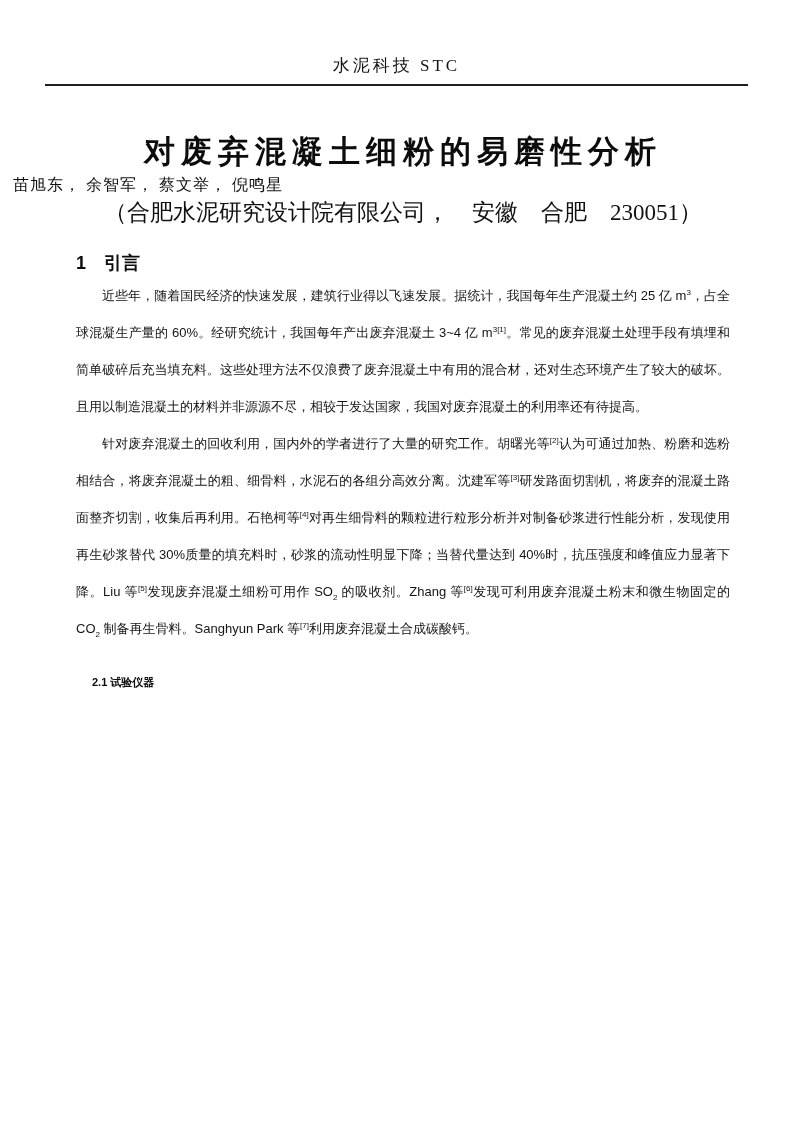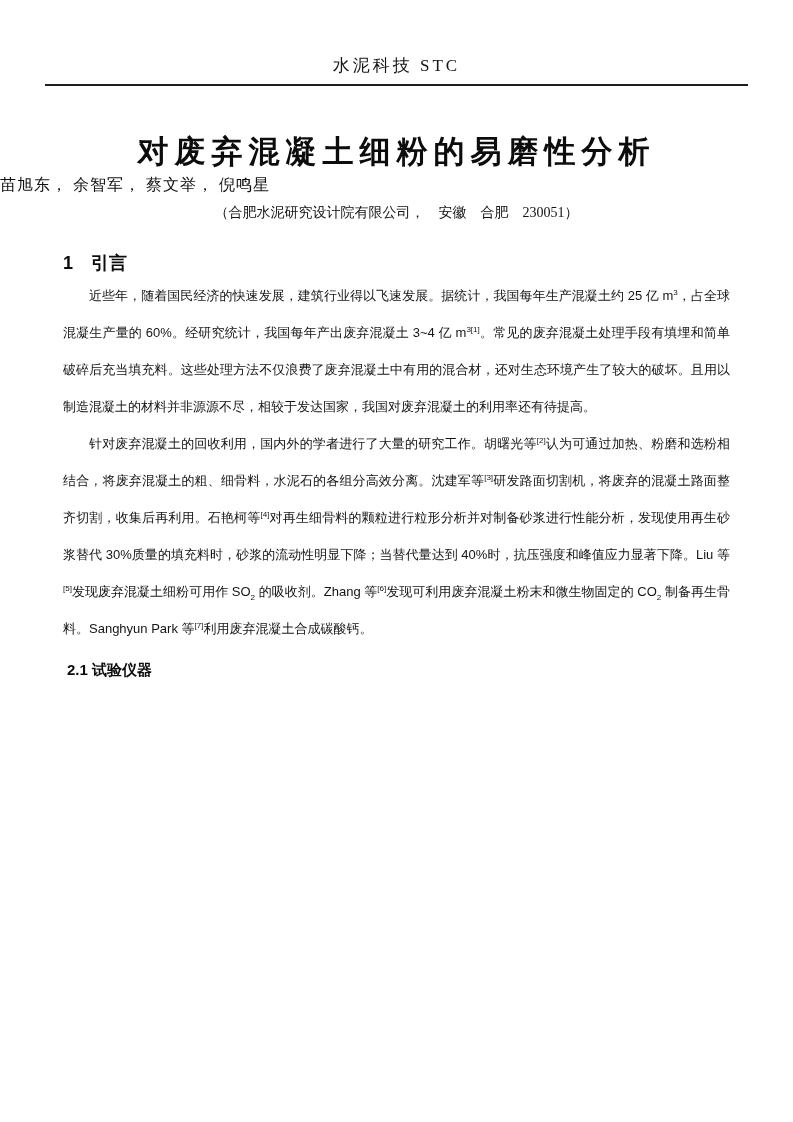--- a/index.html
+++ b/index.html
@@ -34,20 +34,21 @@
     top: 84px;
     left: 45px;
     right: 45px;
     border: none;
     border-top: 2px solid #1f1f1f;
     margin: 0;
   }
   
   .flow {
     padding-top: 131px;
+    padding-left: 13px;
   }
   .article-title {
     margin: 0;
     text-align: center;
     font-size: 31px;
     font-weight: bold;
     letter-spacing: 6px;
     line-height: 42px;
     color: #0c0c0c;
   }
@@ -55,40 +56,40 @@
     text-align: left;
     font-family: "Liberation Serif", serif;
     font-size: 16px;
     line-height: 24px;
     letter-spacing: 1px;
   }
   .affiliation {
     margin-top: 4px;
     text-align: center;
     font-family: "Liberation Serif", serif;
-    font-size: 14px;
+    font-size: 23px;
     line-height: 24px;
   }
   .content {
     margin: 0 63px;
   }
   .sec-heading {
     margin: 24px 0 0 0;
     font-size: 18px;
     font-weight: bold;
     line-height: 28px;
     color: #0c0c0c;
   }
   .sec-heading.tight {
     margin-top: 6px;
     line-height: 36px;
   }
   .sub-heading {
-    margin: 4px;
-    font-size: 15px;
+    margin: 16px;
+    font-size: 11px;
     font-weight: bold;
     line-height: 38px;
     color: #0c0c0c;
   }
   .body-par {
     margin: 0;
     font-size: 13px;
     line-height: 37px;
     text-align: justify;
     text-indent: 2em;

